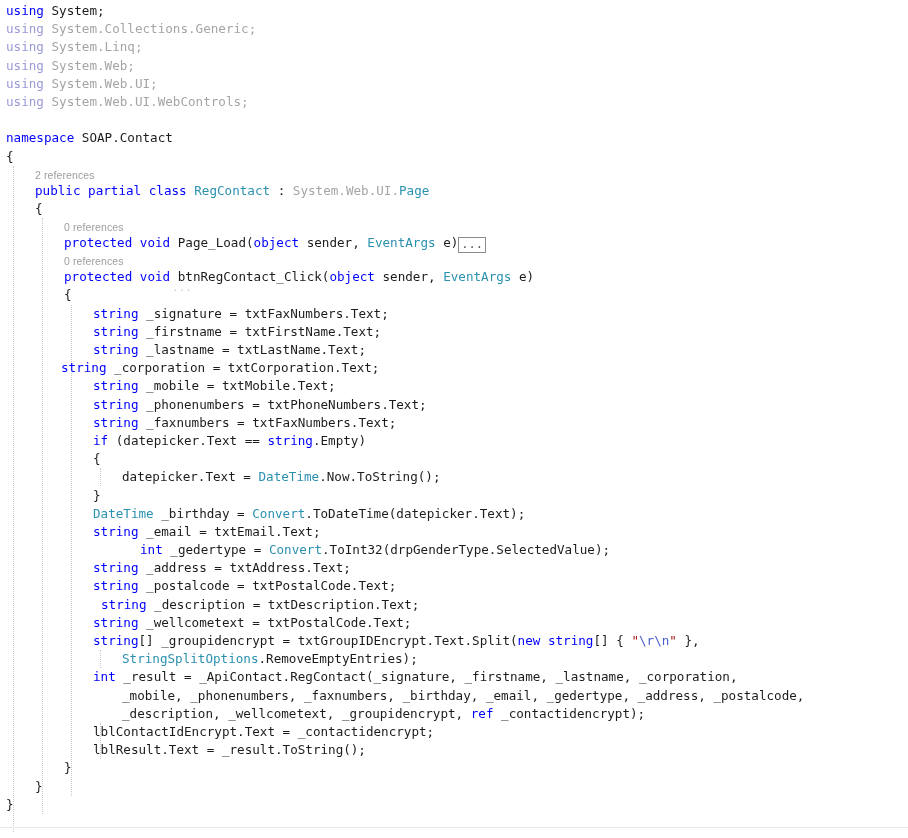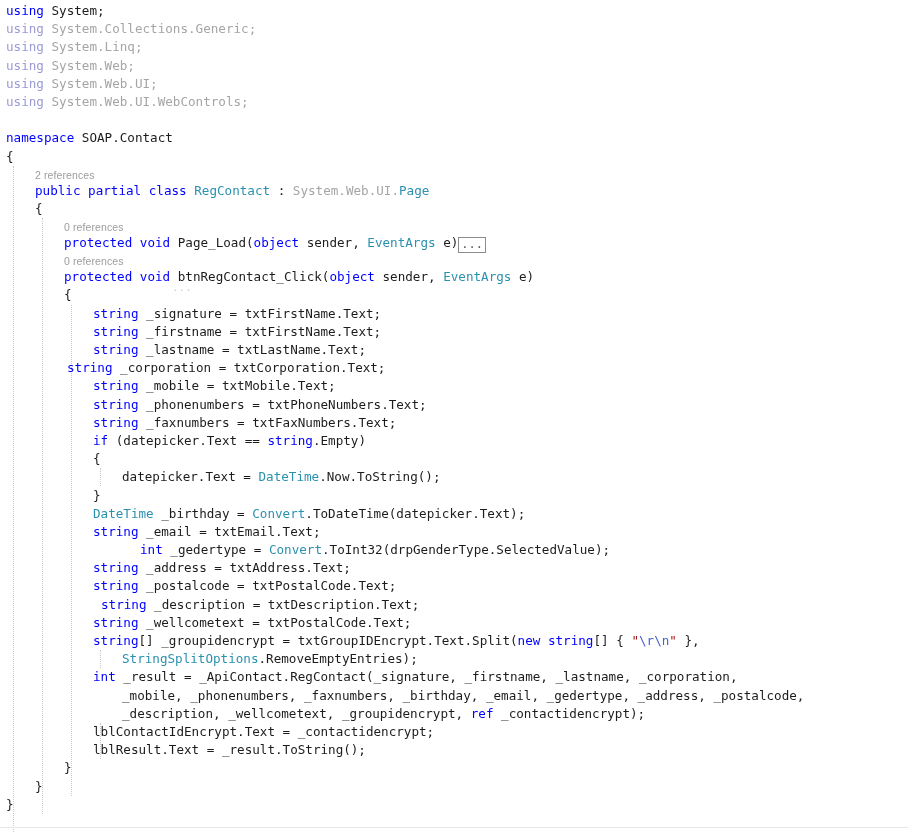--- a/index.html
+++ b/index.html
@@ -118,24 +118,24 @@
       <div class="line" style="padding-left: 6px;"><span class="kw">namespace</span><span class="pl"> SOAP.Contact</span></div>
       <div class="line" style="padding-left: 6px;"><span class="br">{</span></div>
       <div class="line codelens" style="padding-left: 35px;"><span>2 references</span></div>
       <div class="line" style="padding-left: 35px;"><span class="kw">public</span><span class="pl"> </span><span class="kw">partial</span><span class="pl"> </span><span class="kw">class</span><span class="pl"> </span><span class="typ">RegContact</span><span class="pl"> : </span><span class="dim">System.Web.UI.</span><span class="typ">Page</span></div>
       <div class="line" style="padding-left: 35px;"><span class="br">{</span></div>
       <div class="line codelens" style="padding-left: 64px;"><span>0 references</span></div>
       <div class="line" style="padding-left: 64px;"><span class="kw">protected</span><span class="pl"> </span><span class="kw">void</span><span class="pl"> Page_Load(</span><span class="kw">object</span><span class="pl"> sender, </span><span class="typ">EventArgs</span><span class="pl"> e)</span><span class="collapsed">...</span></div>
       <div class="line codelens" style="padding-left: 64px;"><span>0 references</span></div>
       <div class="line" style="padding-left: 64px;"><span class="kw">protected</span><span class="pl"> </span><span class="kw">void</span><span class="pl"> btnRegContact_Click(</span><span class="kw">object</span><span class="pl"> sender, </span><span class="typ">EventArgs</span><span class="pl"> e)</span><span class="hintdots" style="left: 172px; top: 11px;">...</span></div>
       <div class="line" style="padding-left: 64px;"><span class="br">{</span></div>
-      <div class="line" style="padding-left: 93px;"><span class="kw">string</span><span class="pl"> _signature = txtFirstName.Text;</span></div>
+      <div class="line" style="padding-left: 93px;"><span class="kw">string</span><span class="pl"> _signature = txtFaxNumbers.Text;</span></div>
       <div class="line" style="padding-left: 93px;"><span class="kw">string</span><span class="pl"> _firstname = txtFirstName.Text;</span></div>
       <div class="line" style="padding-left: 93px;"><span class="kw">string</span><span class="pl"> _lastname = txtLastName.Text;</span></div>
-      <div class="line" style="padding-left: 61px; margin-left: 6px;"><span class="kw">string</span><span class="pl"> _corporation = txtCorporation.Text;</span></div>
+      <div class="line" style="padding-left: 61px;"><span class="kw">string</span><span class="pl"> _corporation = txtCorporation.Text;</span></div>
       <div class="line" style="padding-left: 93px;"><span class="kw">string</span><span class="pl"> _mobile = txtMobile.Text;</span></div>
       <div class="line" style="padding-left: 93px;"><span class="kw">string</span><span class="pl"> _phonenumbers = txtPhoneNumbers.Text;</span></div>
       <div class="line" style="padding-left: 93px;"><span class="kw">string</span><span class="pl"> _faxnumbers = txtFaxNumbers.Text;</span></div>
       <div class="line" style="padding-left: 93px;"><span class="kw">if</span><span class="pl"> (datepicker.Text == </span><span class="kw">string</span><span class="pl">.Empty)</span></div>
       <div class="line" style="padding-left: 93px;"><span class="br">{</span></div>
       <div class="line" style="padding-left: 122px;"><span class="pl">datepicker.Text = </span><span class="typ">DateTime</span><span class="pl">.Now.ToString();</span></div>
       <div class="line" style="padding-left: 93px;"><span class="br">}</span></div>
       <div class="line" style="padding-left: 93px;"><span class="typ">DateTime</span><span class="pl"> _birthday = </span><span class="typ">Convert</span><span class="pl">.ToDateTime(datepicker.Text);</span></div>
       <div class="line" style="padding-left: 93px;"><span class="kw">string</span><span class="pl"> _email = txtEmail.Text;</span></div>
       <div class="line" style="padding-left: 93px; margin-left: 47px;"><span class="kw">int</span><span class="pl"> _gedertype = </span><span class="typ">Convert</span><span class="pl">.ToInt32(drpGenderType.SelectedValue);</span></div>

